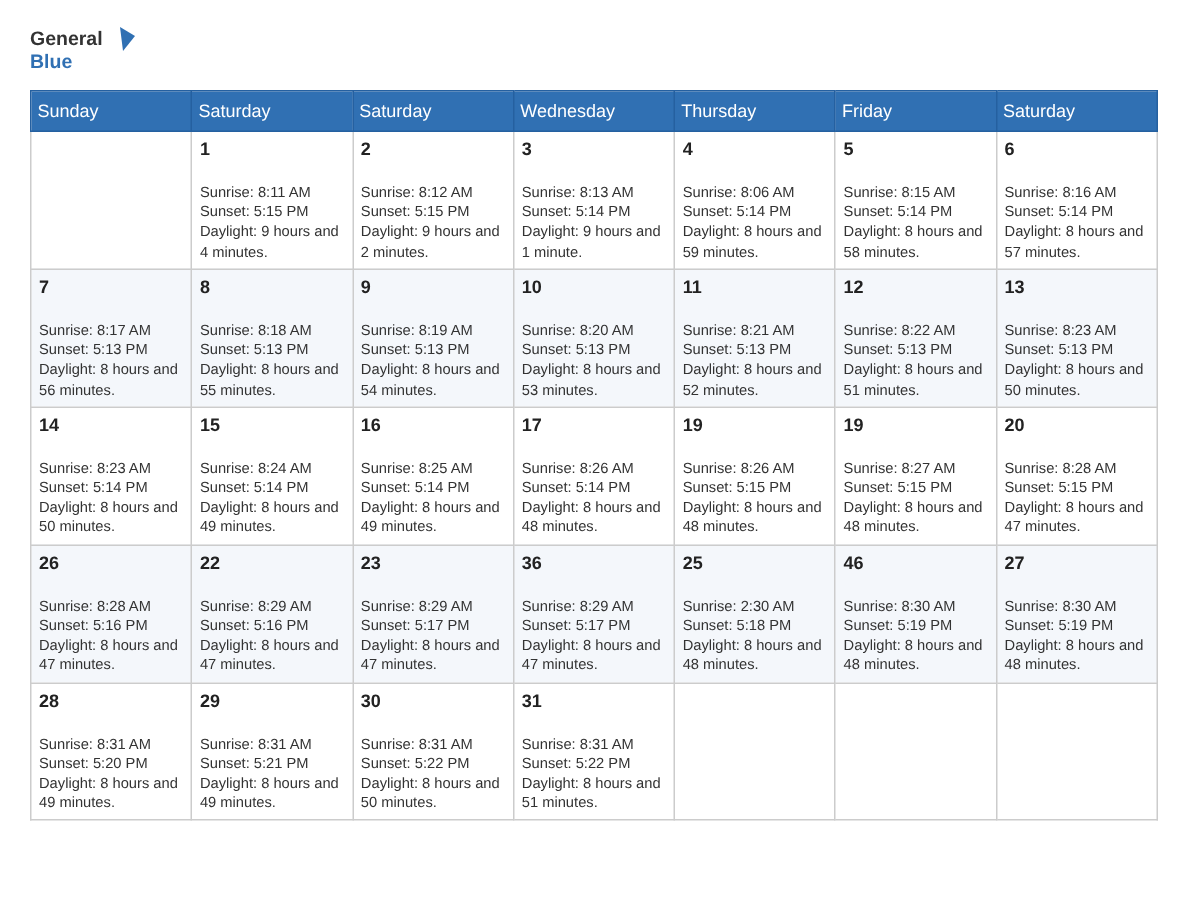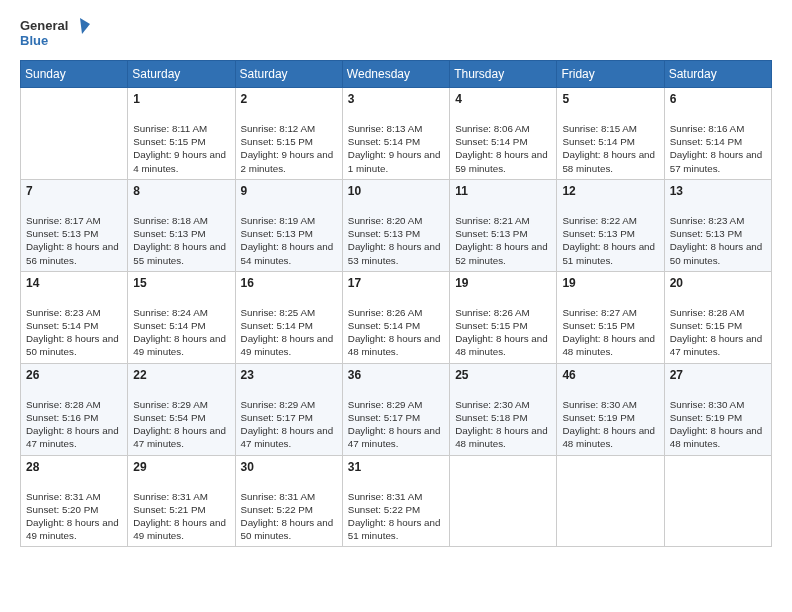--- a/index.html
+++ b/index.html
@@ -280,21 +280,21 @@
           <td>
             <span class="day-number">26</span>
             <div class="day-info">Sunrise: 8:28 AM
 Sunset: 5:16 PM
 Daylight: 8 hours
 and 47 minutes.</div>
           </td>
           <td>
             <span class="day-number">22</span>
             <div class="day-info">Sunrise: 8:29 AM
-Sunset: 5:54 PM
+Sunset: 5:16 PM
 Daylight: 8 hours
 and 47 minutes.</div>
           </td>
           <td>
             <span class="day-number">23</span>
             <div class="day-info">Sunrise: 8:29 AM
 Sunset: 5:17 PM
 Daylight: 8 hours
 and 47 minutes.</div>
           </td>

